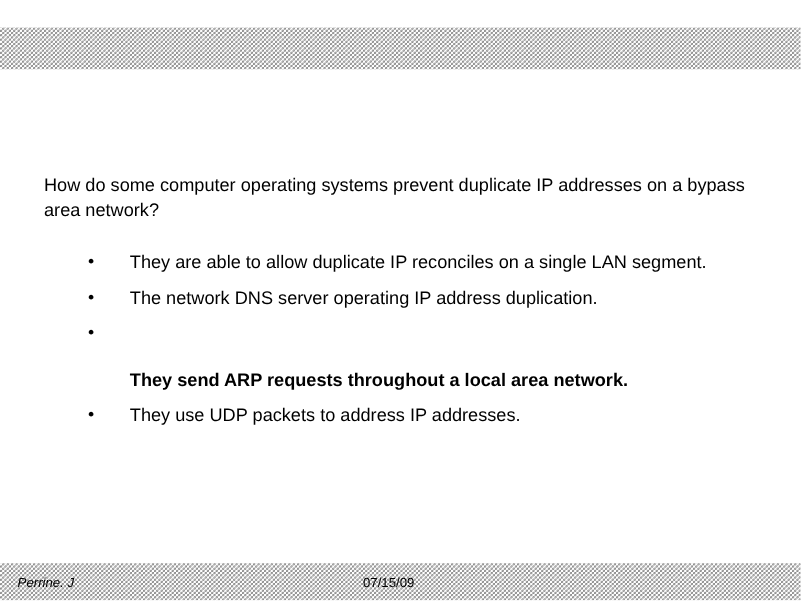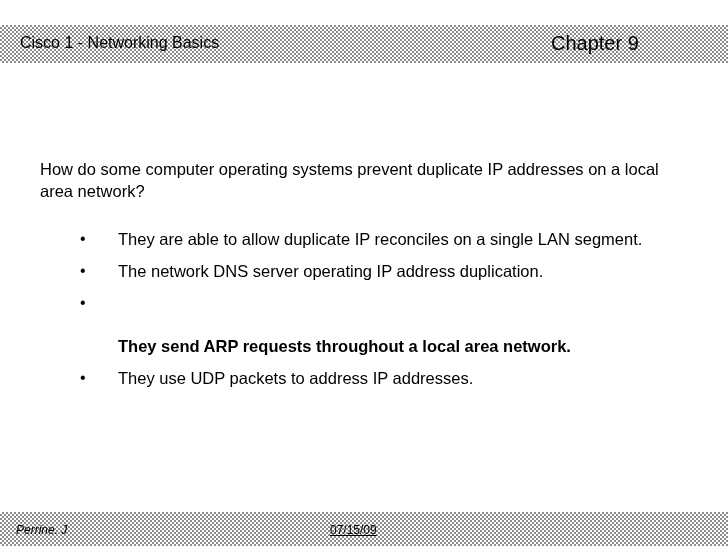--- a/index.html
+++ b/index.html
@@ -61,21 +61,20 @@
   #footer-author {
     left: 16px;
     top: 12px;
     font-size: 12px;
     font-style: italic;
   }
   #footer-date {
     left: 330px;
     top: 12px;
     font-size: 12px;
-    text-decoration: underline;
   }
   #footer-page {
     left: 656px;
     top: 12px;
     font-size: 12px;
     margin-top: 35px;
   }
 
   
   #question {
@@ -117,25 +116,23 @@
     font-weight: bold;
     margin-top: 43px;
   }
 </style>
 </head>
 <body>
 
 <div id="slide">
 
   <div id="header-band" class="band">
-    <span class="band-text" id="slide-title">Cisco 1 - Networking Basics</span>
-    <span class="band-text" id="chapter-label">Chapter 9</span>
   </div>
 
-  <div id="question">How do some computer operating systems prevent duplicate IP addresses on a local area network?</div>
+  <div id="question">How do some computer operating systems prevent duplicate IP addresses on a bypass area network?</div>
 
   <div id="answer-list">
 
     <div class="answer-row">
       <span class="answer-bullet">•</span>
       <span class="answer-text">They are able to allow duplicate IP reconciles on a single LAN segment.</span>
     </div>
 
     <div class="answer-row">
       <span class="answer-bullet">•</span>

